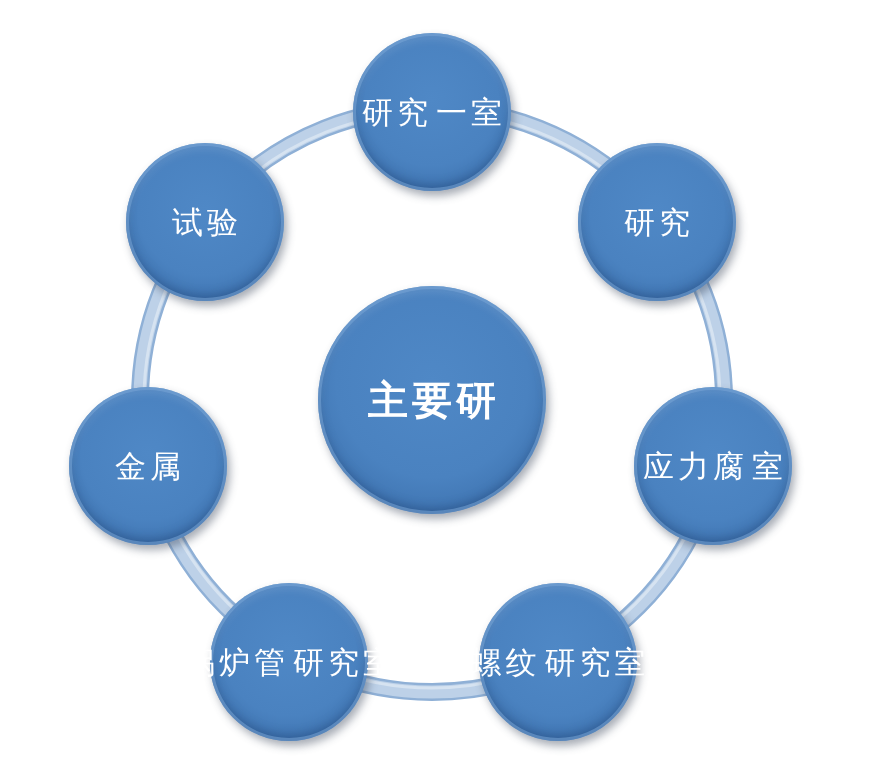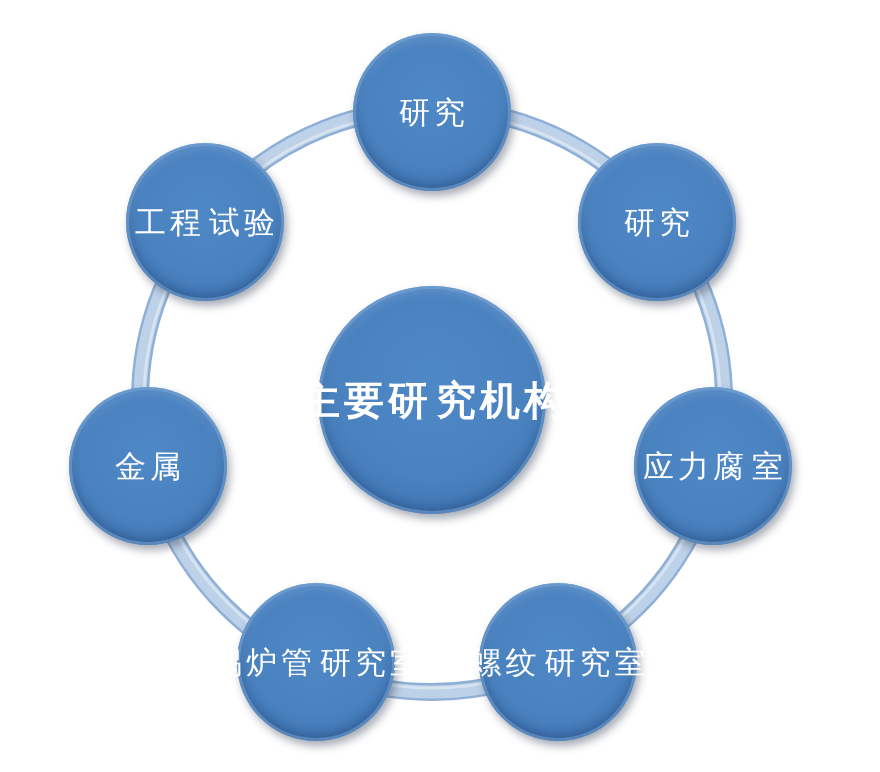--- a/index.html
+++ b/index.html
@@ -30,46 +30,45 @@
 <body>
 
 <svg id="ring-svg" width="880" height="772">
   <circle cx="432" cy="400" r="292" fill="none" stroke="#8fb0d6" stroke-width="18"></circle>
   <circle cx="432" cy="400" r="292" fill="none" stroke="#bdd1e8" stroke-width="13"></circle>
   <circle cx="432" cy="400" r="288" fill="none" stroke="#d6e3f1" stroke-width="3"></circle>
 </svg>
 
 <div class="node center" style="left:318px; top:286px;">
   <span class="line">主要研</span>
-  <span class="line">究机构</span>
 </div>
 
 <div class="node sat" style="left:353px; top:33px;">
   <span class="line">研究</span>
+  <span class="line">一室</span>
 </div>
 
 <div class="node sat" style="left:578px; top:143px;">
   <span class="line">研究</span>
 </div>
 
 <div class="node sat" style="left:634px; top:387px; line-height:37px;">
   <span class="line">应力腐</span>
   <span class="line">室</span>
 </div>
 
 <div class="node sat" style="left:479px; top:583px;text-align:center;">
   <span class="line">螺纹</span>
   <span class="line">研究室</span>
 </div>
 
-<div class="node sat" style="left:237px; top:583px;">
+<div class="node sat" style="left:210px; top:583px;">
   <span class="line">锅炉管</span>
   <span class="line">研究室</span>
 </div>
 
 <div class="node sat" style="left:69px; top:387px;">
   <span class="line">金属</span>
 </div>
 
 <div class="node sat" style="left:126px; top:143px;">
-  <span class="line">工程</span>
   <span class="line">试验</span>
 </div>
 
 </body></html>

